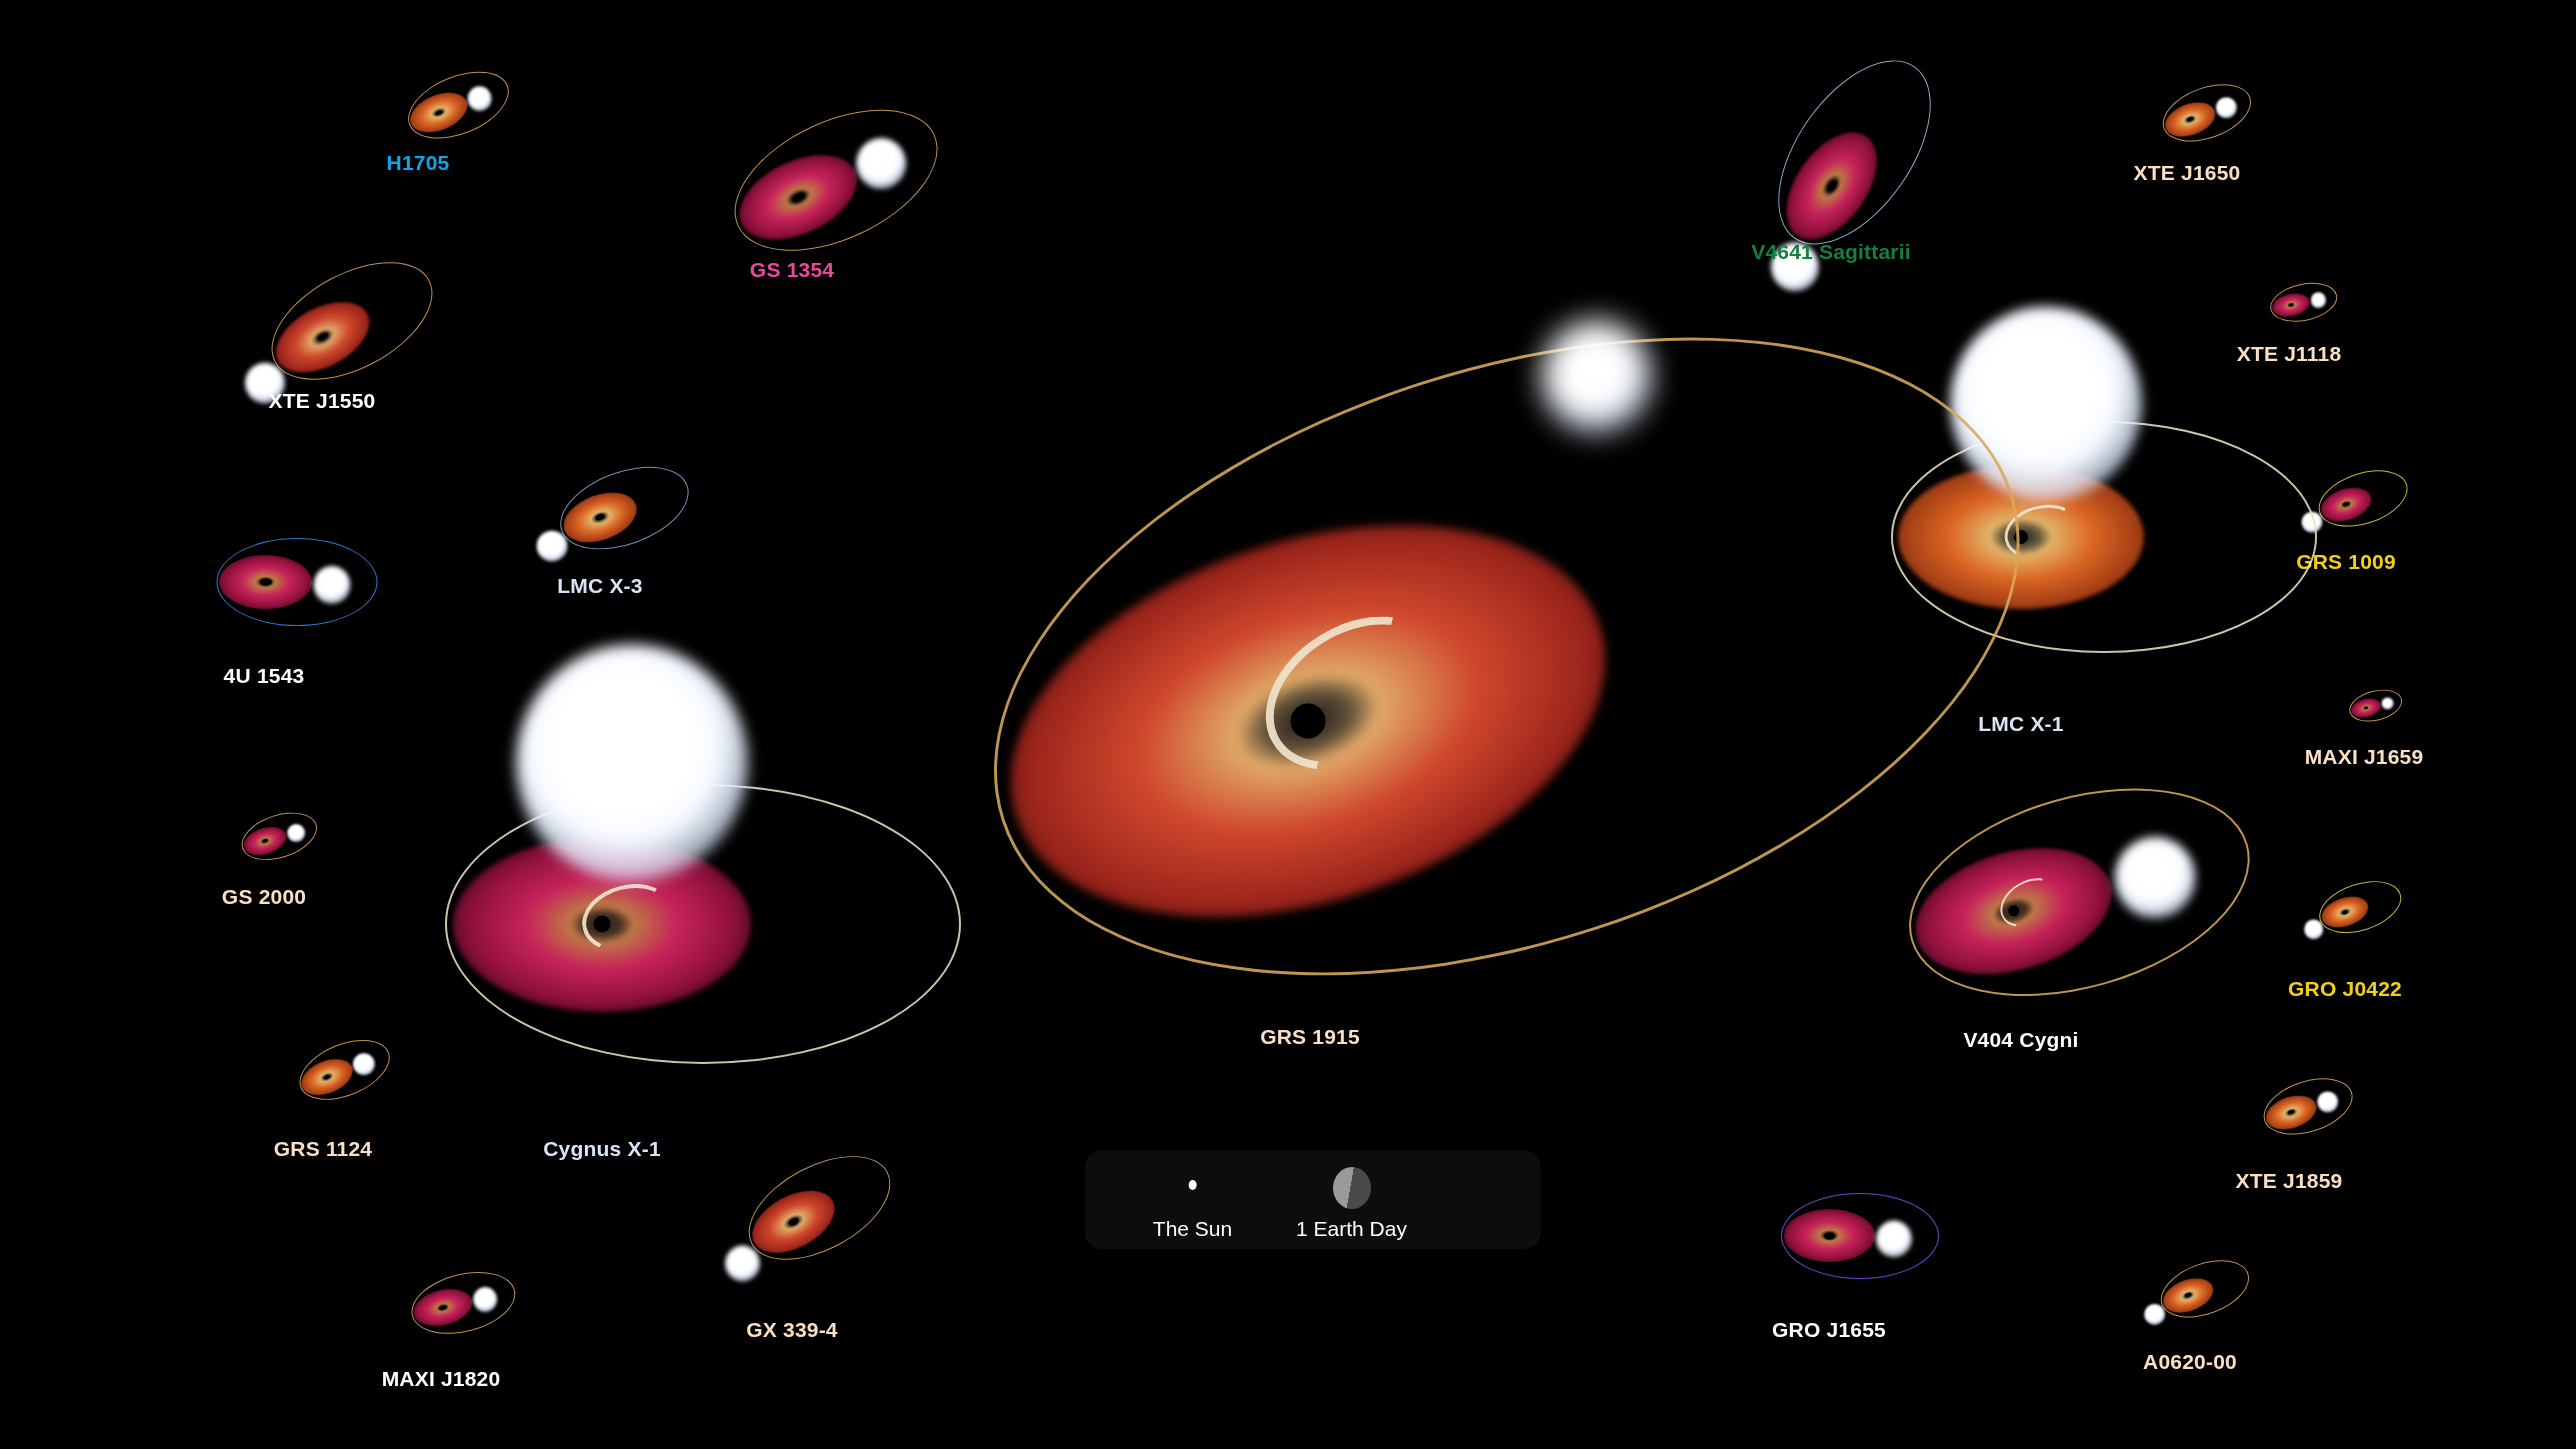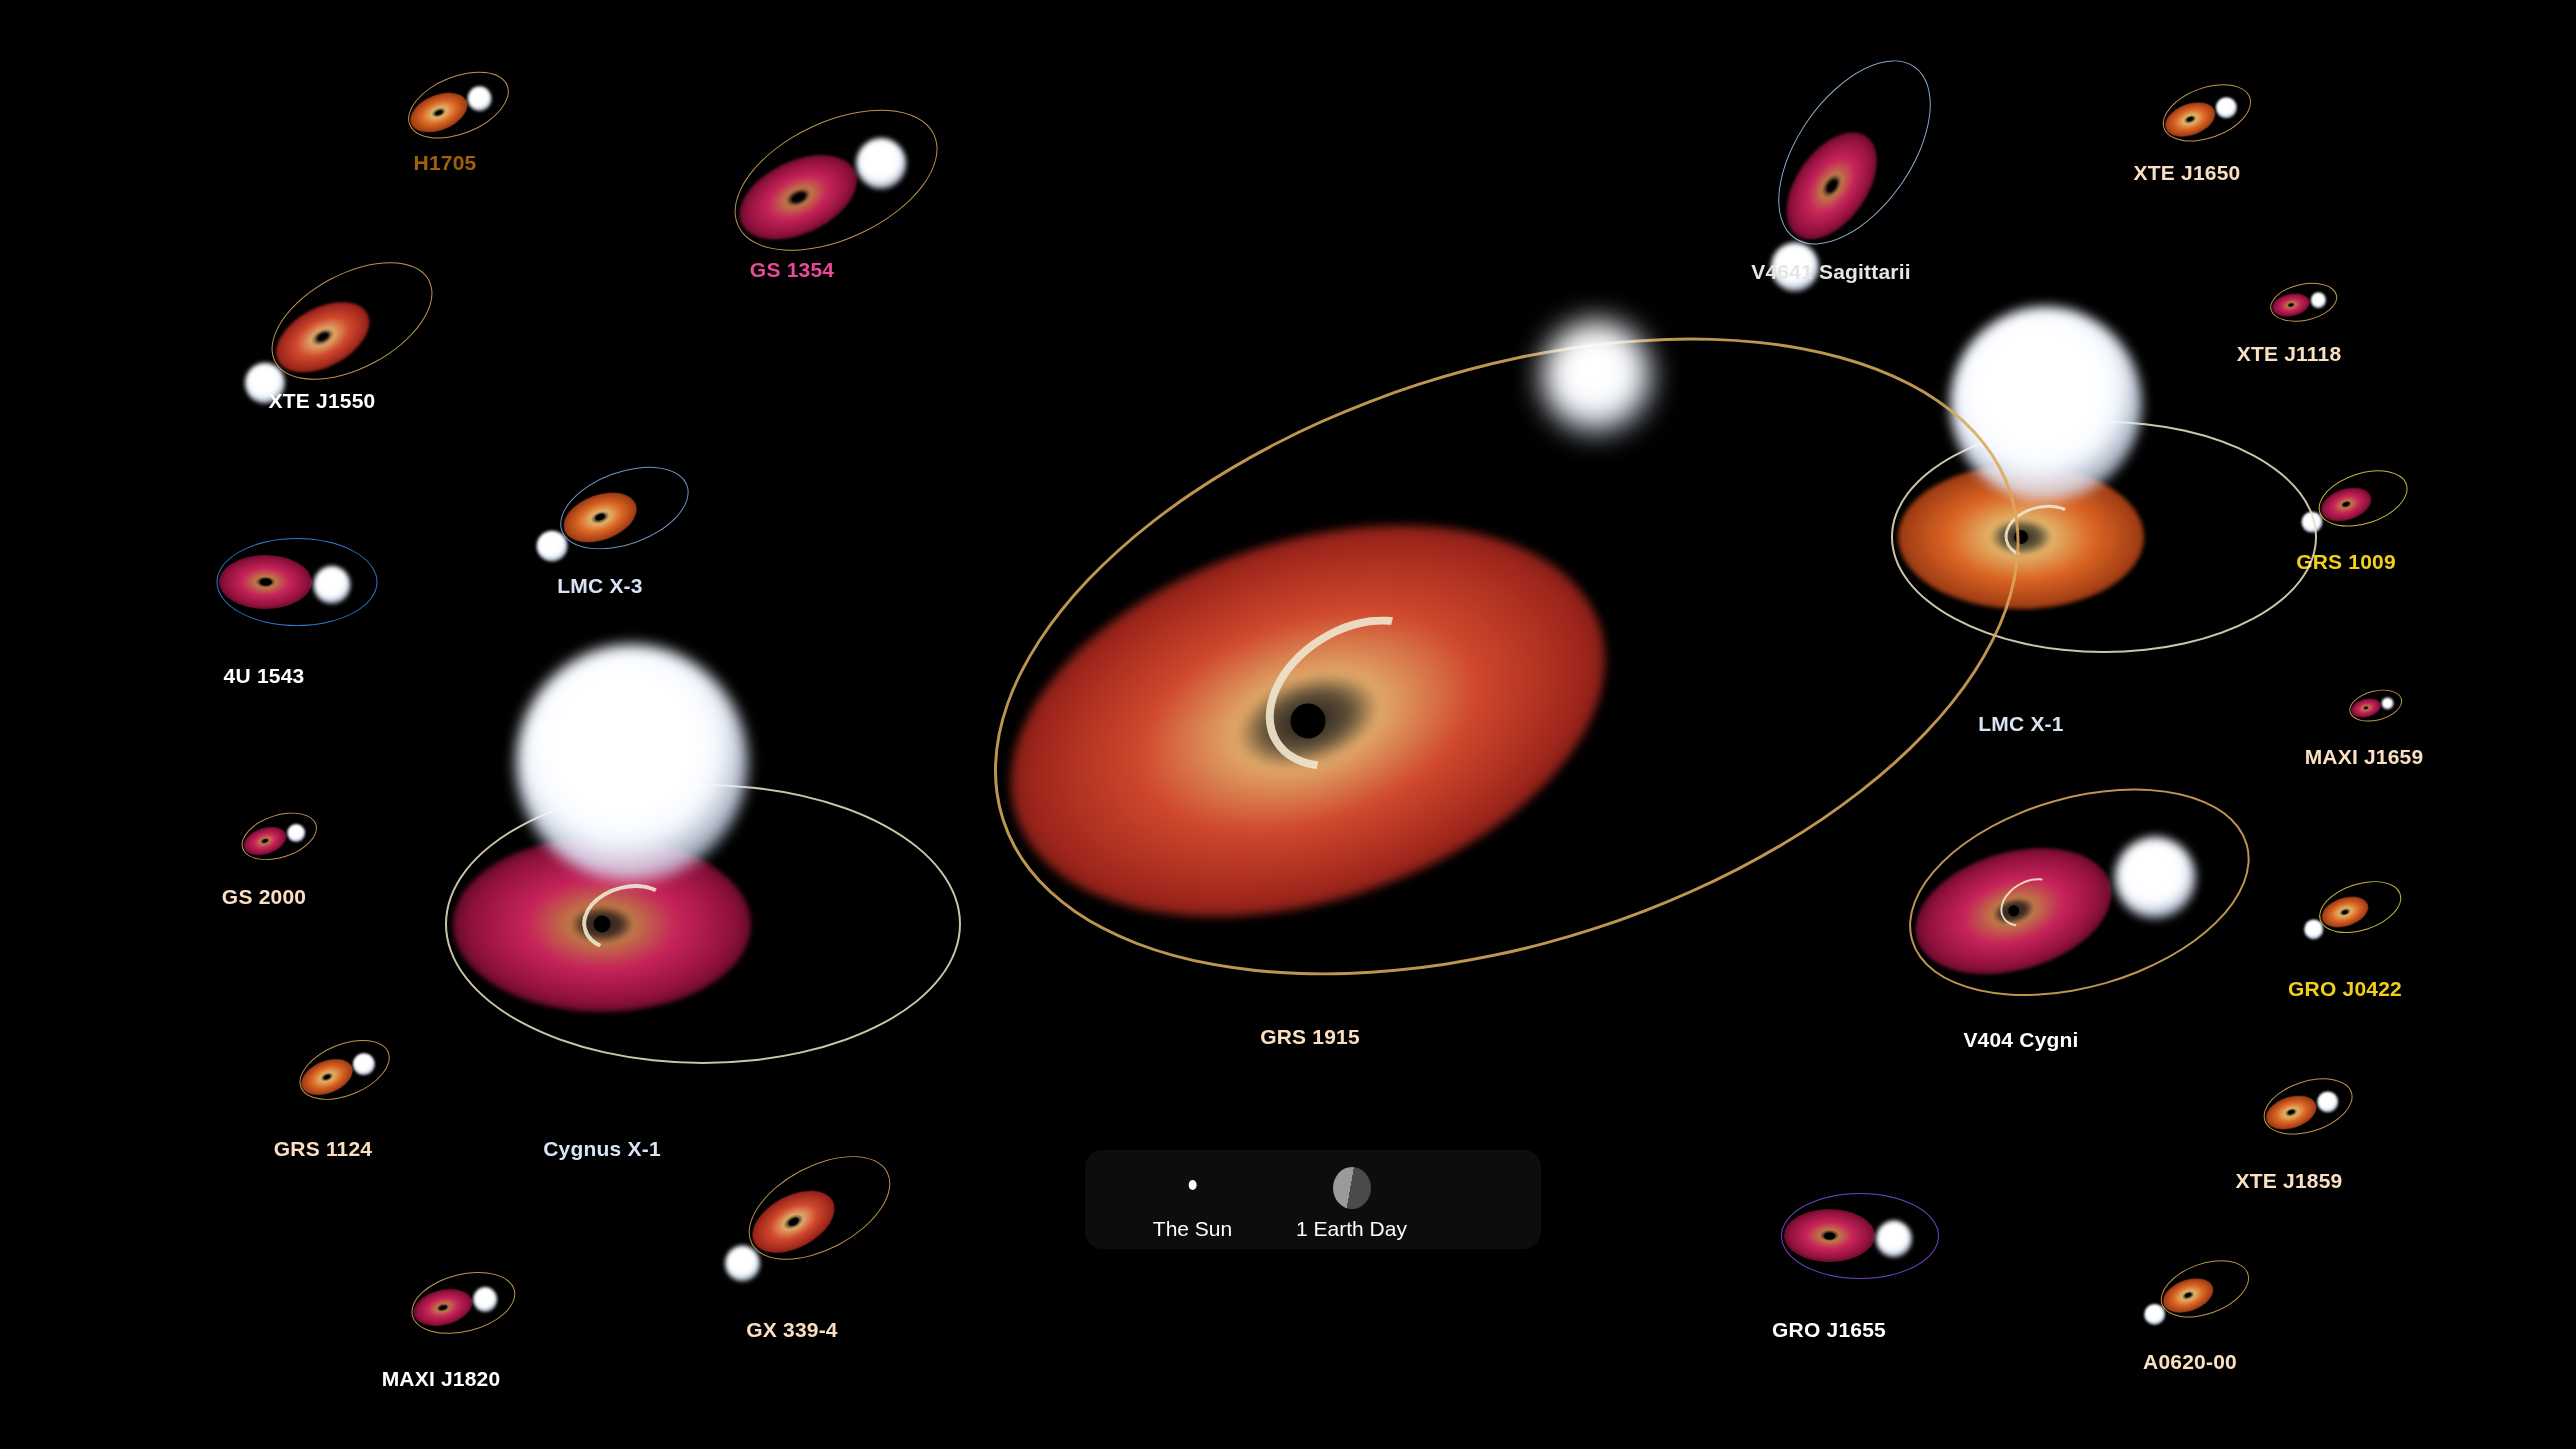--- a/index.html
+++ b/index.html
@@ -62,37 +62,37 @@
 
 
   <div id="systems-layer">
       <div class="sys" style="left: 439px; top: 113px; width: 0px; height: 0px;">
         <div class="sysinner" style="transform: rotate(-22deg);">
           <div class="orbit" style="width: 104px; height: 56px; left: 20.5px; top: 0px; border-width: 1.2px; border-color: rgb(216, 168, 92); opacity: 0.88;"></div>
           <div class="disk" style="width: 60px; height: 35px; left: -30px; top: -17.7px; background: radial-gradient(rgb(34, 30, 24) 0%, rgb(104, 92, 60) 11%, rgb(226, 178, 104) 18%, rgba(226, 104, 36, 0.97) 42%, rgba(206, 78, 26, 0.78) 68%, rgba(150, 50, 16, 0.26) 87%, rgba(110, 34, 10, 0) 100%); filter: blur(0.5px);"></div>
           <div class="star" style="width: 24px; height: 25px; left: 43px; top: 2.1px; background: radial-gradient(circle at 46% 42%, rgb(255, 255, 255) 0%, rgb(255, 255, 255) 38%, rgb(244, 248, 255) 52%, rgba(225, 236, 255, 0.8) 66%, rgba(200, 220, 255, 0.34) 82%, rgba(180, 205, 255, 0) 100%); filter: blur(1.4px); transform: translate(-50%, -50%) rotate(22deg);"></div>
         </div>
       </div>
-      <div class="lbl" style="left: 445px; top: 151px; color: #a16207;">H1705</div>
+      <div class="lbl" style="left: 418px; top: 151px; color: #0ea5e9;">H1705</div>
       <div class="sys" style="left: 798px; top: 198px; width: 0px; height: 0px;">
         <div class="sysinner" style="transform: rotate(-25deg);">
           <div class="orbit" style="width: 215px; height: 116px; left: 42px; top: 0px; border-width: 1.7px; border-color: rgb(216, 168, 92); opacity: 0.88;"></div>
           <div class="disk" style="width: 125px; height: 73px; left: -62px; top: -37px; background: radial-gradient(rgb(40, 30, 26) 0%, rgb(70, 48, 36) 9%, rgb(190, 120, 70) 15%, rgba(205, 36, 92, 0.97) 36%, rgba(176, 20, 74, 0.82) 62%, rgba(120, 10, 52, 0.3) 84%, rgba(90, 6, 40, 0) 100%); filter: blur(1px);"></div>
           <div class="star" style="width: 50px; height: 51px; left: 90px; top: 4.4px; background: radial-gradient(circle at 46% 42%, rgb(255, 255, 255) 0%, rgb(255, 255, 255) 38%, rgb(244, 248, 255) 52%, rgba(225, 236, 255, 0.8) 66%, rgba(200, 220, 255, 0.34) 82%, rgba(180, 205, 255, 0) 100%); filter: blur(2.9px); transform: translate(-50%, -50%) rotate(25deg);"></div>
         </div>
       </div>
       <div class="lbl" style="left: 792px; top: 258px; color: #ec4899;">GS 1354</div>
       <div class="sys" style="left: 1831px; top: 186px; width: 0px; height: 0px;">
         <div class="sysinner" style="transform: rotate(-55deg);">
           <div class="orbit" style="width: 208px; height: 112px; left: 41px; top: 0px; border-width: 1.7px; border-color: rgb(158, 196, 238); opacity: 0.88;"></div>
           <div class="disk" style="width: 121px; height: 71px; left: -60px; top: -35px; background: radial-gradient(rgb(40, 30, 26) 0%, rgb(70, 48, 36) 9%, rgb(190, 120, 70) 15%, rgba(205, 36, 92, 0.97) 36%, rgba(176, 20, 74, 0.82) 62%, rgba(120, 10, 52, 0.3) 84%, rgba(90, 6, 40, 0) 100%); filter: blur(1px);"></div>
           <div class="star" style="width: 48px; height: 49px; left: -87px; top: 17px; background: radial-gradient(circle at 46% 42%, rgb(255, 255, 255) 0%, rgb(255, 255, 255) 38%, rgb(244, 248, 255) 52%, rgba(225, 236, 255, 0.8) 66%, rgba(200, 220, 255, 0.34) 82%, rgba(180, 205, 255, 0) 100%); filter: blur(2.8px); transform: translate(-50%, -50%) rotate(55deg);"></div>
         </div>
       </div>
-      <div class="lbl" style="left: 1831px; top: 260px; color: #e5e5e5;">V4641 Sagittarii</div>
+      <div class="lbl" style="left: 1831px; top: 240px; color: #15803d;">V4641 Sagittarii</div>
       <div class="sys" style="left: 2190px; top: 119px; width: 0px; height: 0px;">
         <div class="sysinner" style="transform: rotate(-20deg);">
           <div class="orbit" style="width: 90px; height: 49px; left: 18px; top: 0px; border-width: 1.1px; border-color: rgb(216, 168, 92); opacity: 0.88;"></div>
           <div class="disk" style="width: 52px; height: 31px; left: -26px; top: -15.3px; background: radial-gradient(rgb(34, 30, 24) 0%, rgb(104, 92, 60) 11%, rgb(226, 178, 104) 18%, rgba(226, 104, 36, 0.97) 42%, rgba(206, 78, 26, 0.78) 68%, rgba(150, 50, 16, 0.26) 87%, rgba(110, 34, 10, 0) 100%); filter: blur(0.5px);"></div>
           <div class="star" style="width: 21px; height: 21.3px; left: 38px; top: 1.8px; background: radial-gradient(circle at 46% 42%, rgb(255, 255, 255) 0%, rgb(255, 255, 255) 38%, rgb(244, 248, 255) 52%, rgba(225, 236, 255, 0.8) 66%, rgba(200, 220, 255, 0.34) 82%, rgba(180, 205, 255, 0) 100%); filter: blur(1.2px); transform: translate(-50%, -50%) rotate(20deg);"></div>
         </div>
       </div>
       <div class="lbl" style="left: 2187px; top: 161px; color: rgb(251, 223, 194);">XTE J1650</div>
       <div class="sys" style="left: 2291px; top: 305px; width: 0px; height: 0px;">
         <div class="sysinner" style="transform: rotate(-12deg);">

